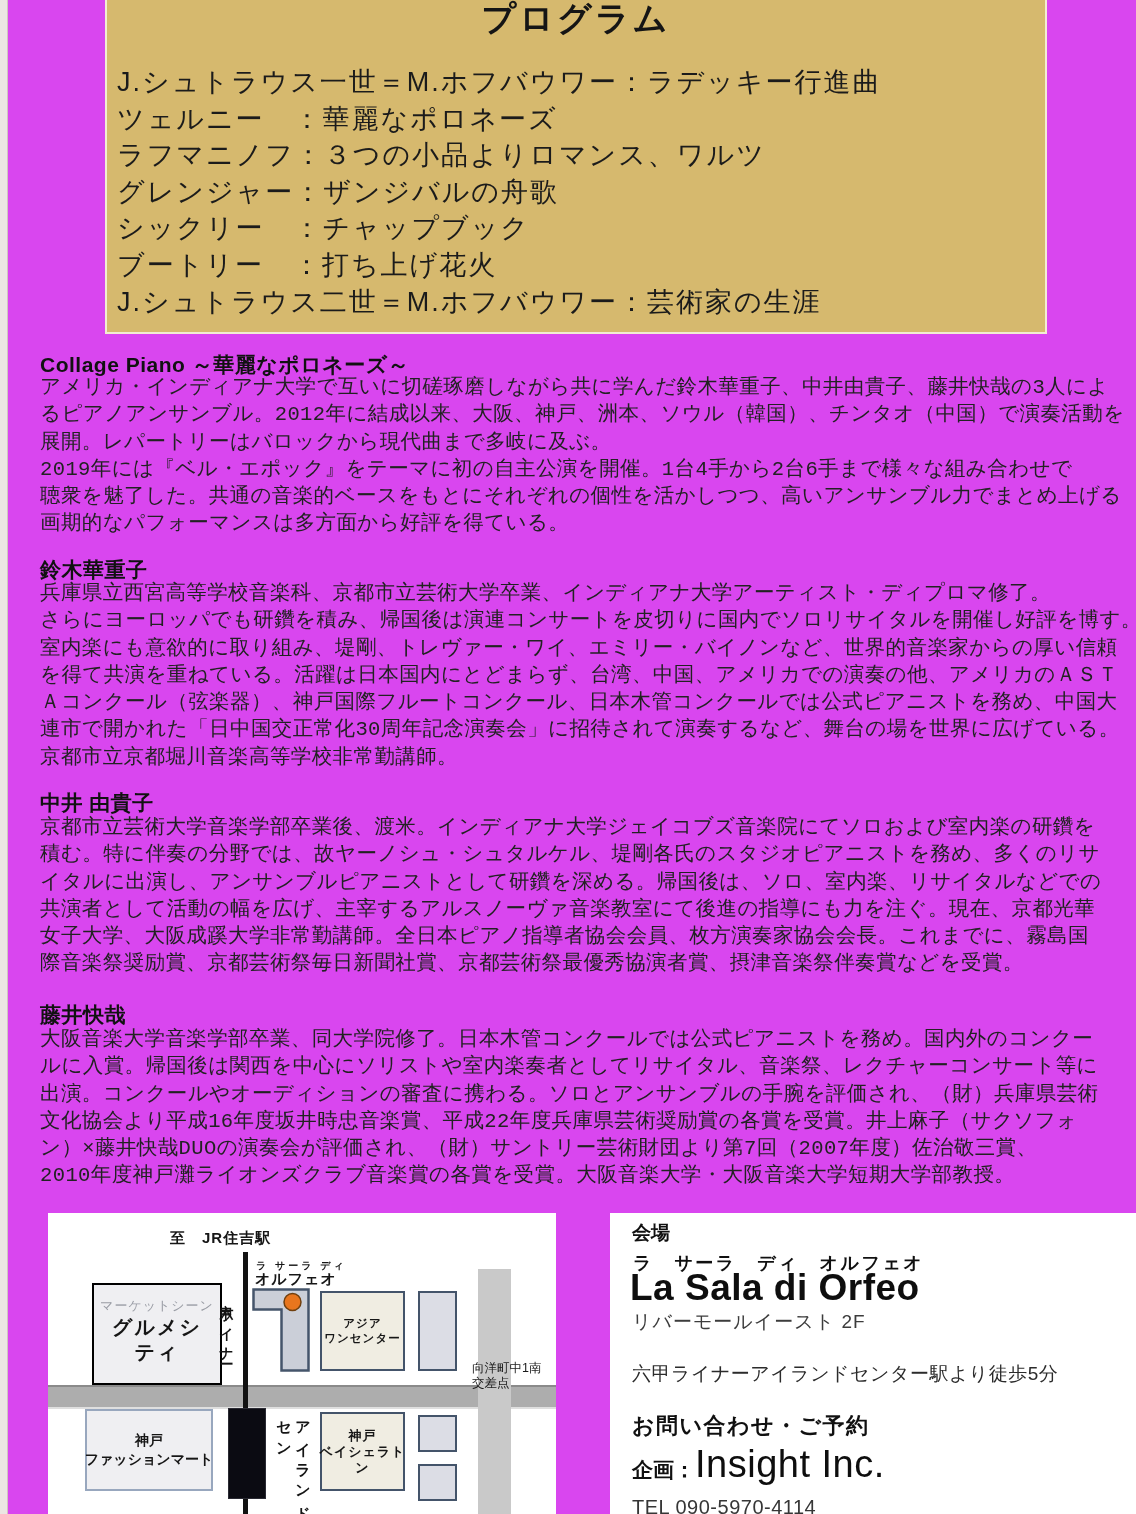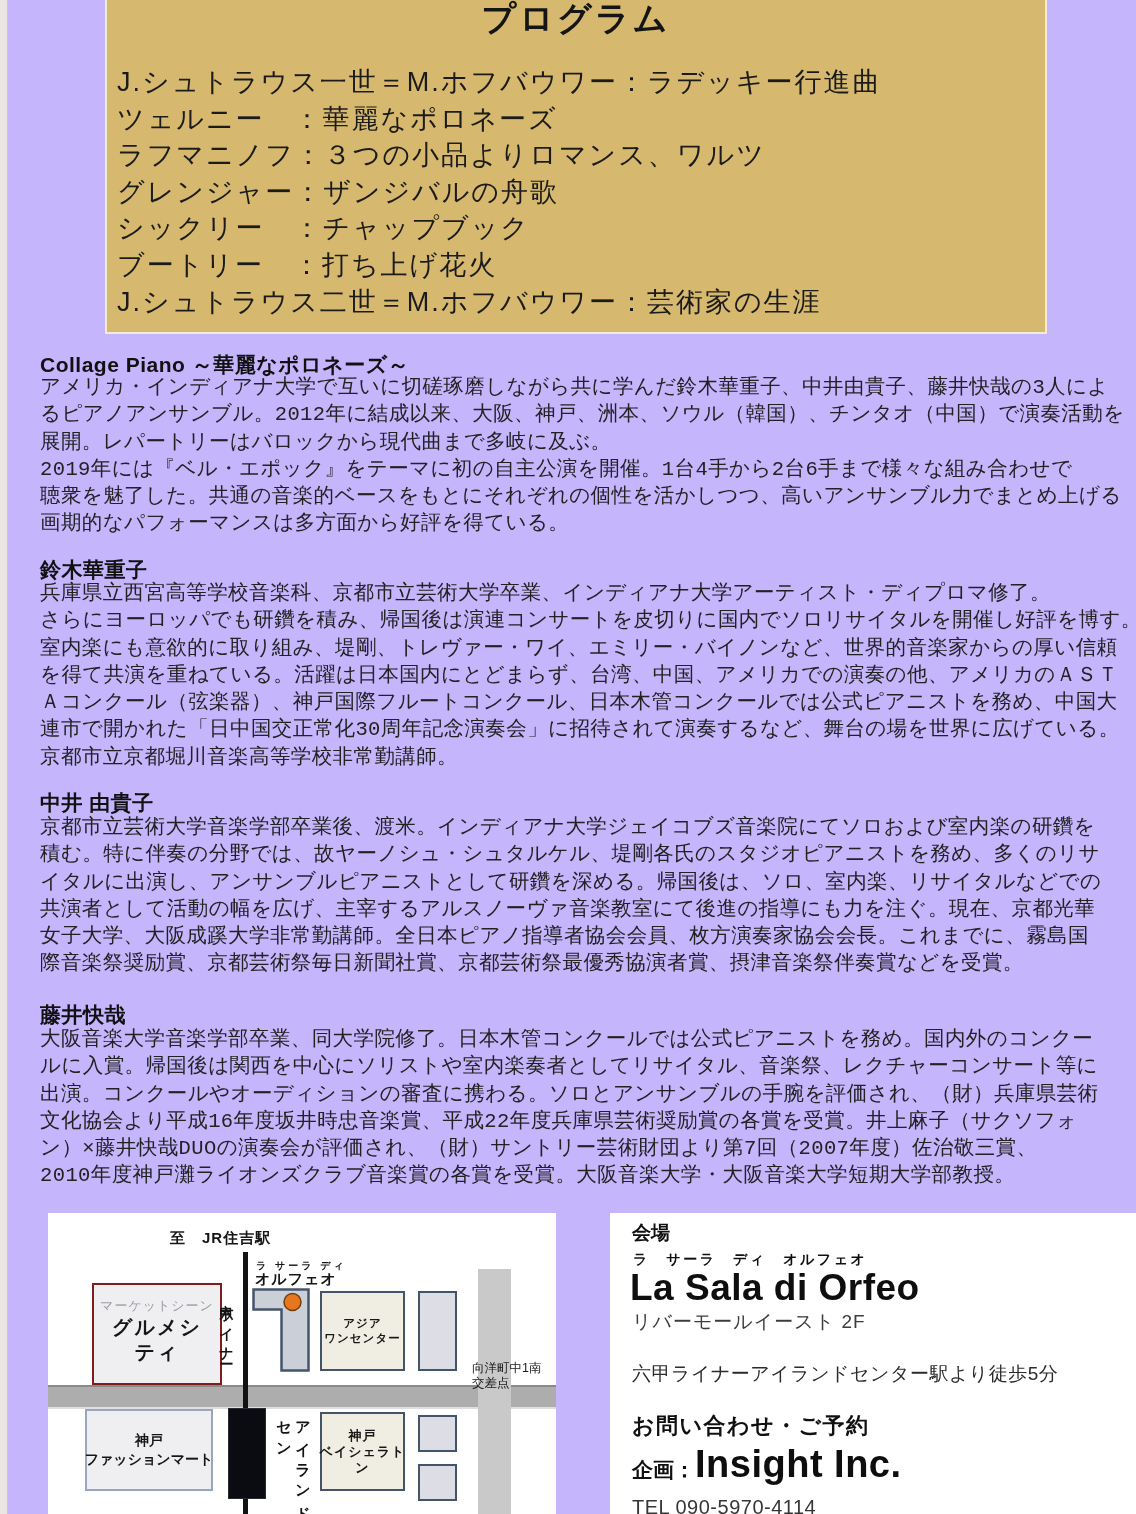--- a/index.html
+++ b/index.html
@@ -1,18 +1,18 @@
 <!DOCTYPE html>
 <html><head>
 <meta charset="utf-8">
 <style>
   html,body{margin:0;padding:0;}
   #page{
     position:relative; width:1136px; height:1514px; overflow:hidden;
-    background:#c4b5fd;
+    background:#d946ef;
     font-family:"Liberation Sans","DejaVu Sans",sans-serif;
     color:#1c1c1c;
   }
   .abs{position:absolute;}
   .nowrap{white-space:nowrap;}
 
   
   .edge-strip{left:0;top:0;width:7px;height:1514px;background:#ECE6E3;border-right:1px solid #CFC6BE;}
 
   
@@ -48,21 +48,21 @@
   
   .map-box{left:48px; top:1213px; width:508px; height:302px; background:#ffffff;}
   .map-label{color:#161616;}
   .m-to-station{left:122px; top:16px; font-size:15px; font-weight:bold; letter-spacing:1px;}
   .m-railway{left:195px; top:39px; width:5px; height:263px; background:#121212; z-index:2;}
   .m-hall-furi{left:208px; top:46px; font-size:10px; font-weight:bold; letter-spacing:3px;}
   .m-hall-name{left:207px; top:57px; font-size:15px; font-weight:bold; letter-spacing:1px;}
   .m-hall-shape{left:204px; top:75px; z-index:3;}
   .m-gourmet{
     left:44px; top:70px; width:126px; height:86px;
-    background:#EFEFF2; border:2px solid #7f1d1d; text-align:center; padding-top:12px;
+    background:#EFEFF2; border:2px solid #000000; text-align:center; padding-top:12px;
   }
   .m-gourmet-sub{font-size:13px; color:#9A9DA5; letter-spacing:1px;}
   .m-gourmet-main{font-size:20px; font-weight:bold; line-height:25px; letter-spacing:2px; color:#161616;}
   .m-vtext{
     writing-mode:vertical-rl; text-orientation:upright;
     font-weight:bold; color:#141414;
   }
   .m-rokko{left:170px; top:80px; height:115px; font-size:14px; letter-spacing:3px;}
   .m-island{left:226px; top:198px; height:112px; font-size:15px; letter-spacing:4px; z-index:5;}
   .m-bldg-cream{
@@ -84,29 +84,29 @@
     font-size:14px; font-weight:bold; line-height:19px; color:#161616; text-align:center;
   }
   .m-station{left:180px; top:195px; width:36px; height:89px; background:#0B0B12; border:1px solid #2a2a33; z-index:4;}
   .m-sheraton{left:272px; top:199px; width:81px; height:75px; font-size:13px; line-height:16px; letter-spacing:1px;}
   .m-sq1{left:370px; top:202px; width:35px; height:33px;}
   .m-sq2{left:370px; top:251px; width:35px; height:33px;}
 
   
   .venue-box{left:610px; top:1213px; width:536px; height:302px; background:#ffffff;}
   .v-label{left:22px; top:7px; font-size:19px; font-weight:bold; color:#101010;}
-  .v-furigana{left:23px; top:38px; font-size:14px; font-weight:bold; letter-spacing:2.5px; color:#101010;}
+  .v-furigana{left:23px; top:38px; font-size:18px; font-weight:bold; letter-spacing:2.5px; color:#101010;}
   .v-name{left:20px; top:54px; font-size:37px; font-weight:bold; letter-spacing:0.5px; color:#0e0e0e;}
   .v-building{left:22px; top:96px; font-size:19px; color:#3C3C3C; letter-spacing:1px;}
   .v-address{left:22px; top:122px; font-size:19px; color:#2B2B2B; letter-spacing:0.5px;}
   .v-access{left:22px; top:148px; font-size:19px; color:#2B2B2B; letter-spacing:0.5px;}
   .v-contact{left:22px; top:198px; font-size:22px; font-weight:bold; letter-spacing:1.5px; color:#101010;}
   .v-planning{left:22px; top:230px; display:flex; align-items:baseline; }
   .v-planning-prefix{font-size:21px; font-weight:bold; color:#101010;}
-  .v-company{font-size:38px; font-weight:bold; letter-spacing:0.5px; color:#0e0e0e;}
+  .v-company{font-size:38px; font-weight:normal; letter-spacing:0.5px; color:#0e0e0e;}
   .v-tel{left:22px; top:283px; font-size:20px; color:#363636; letter-spacing:0.5px;}
 </style>
 </head>
 <body>
 
 <div id="page">
 
   <div class="abs edge-strip"></div>
 
   <div class="abs program-box">

